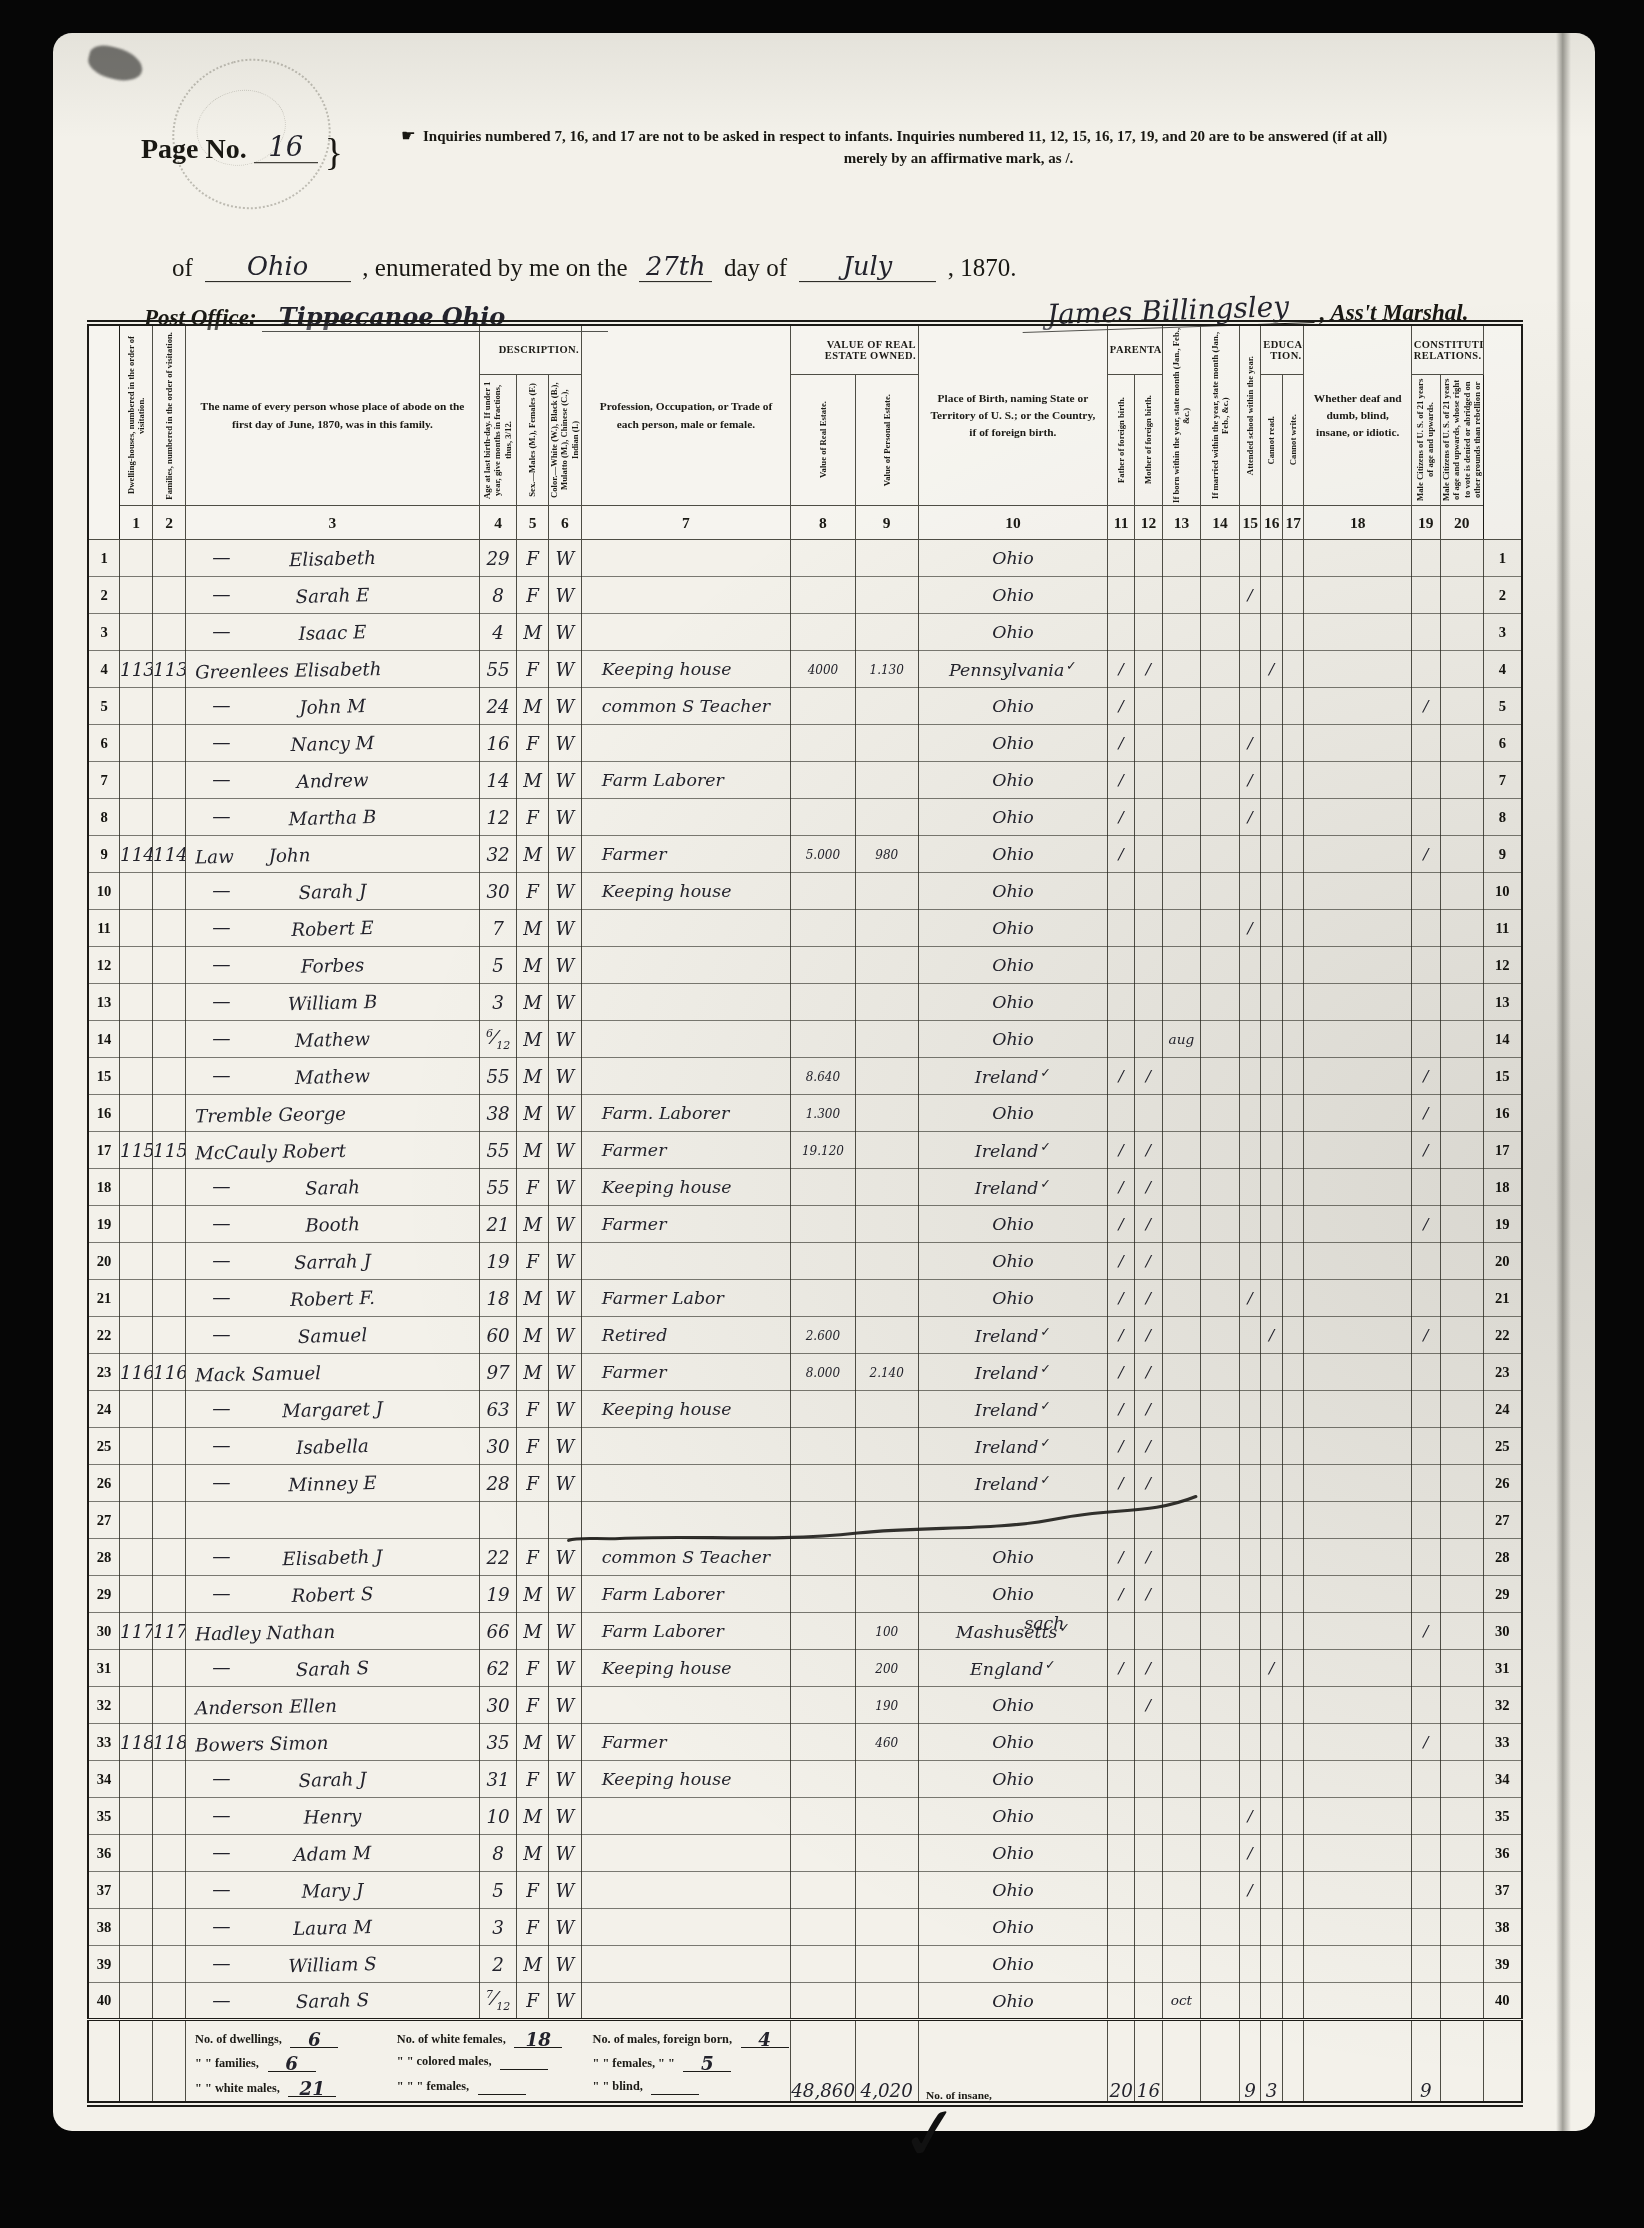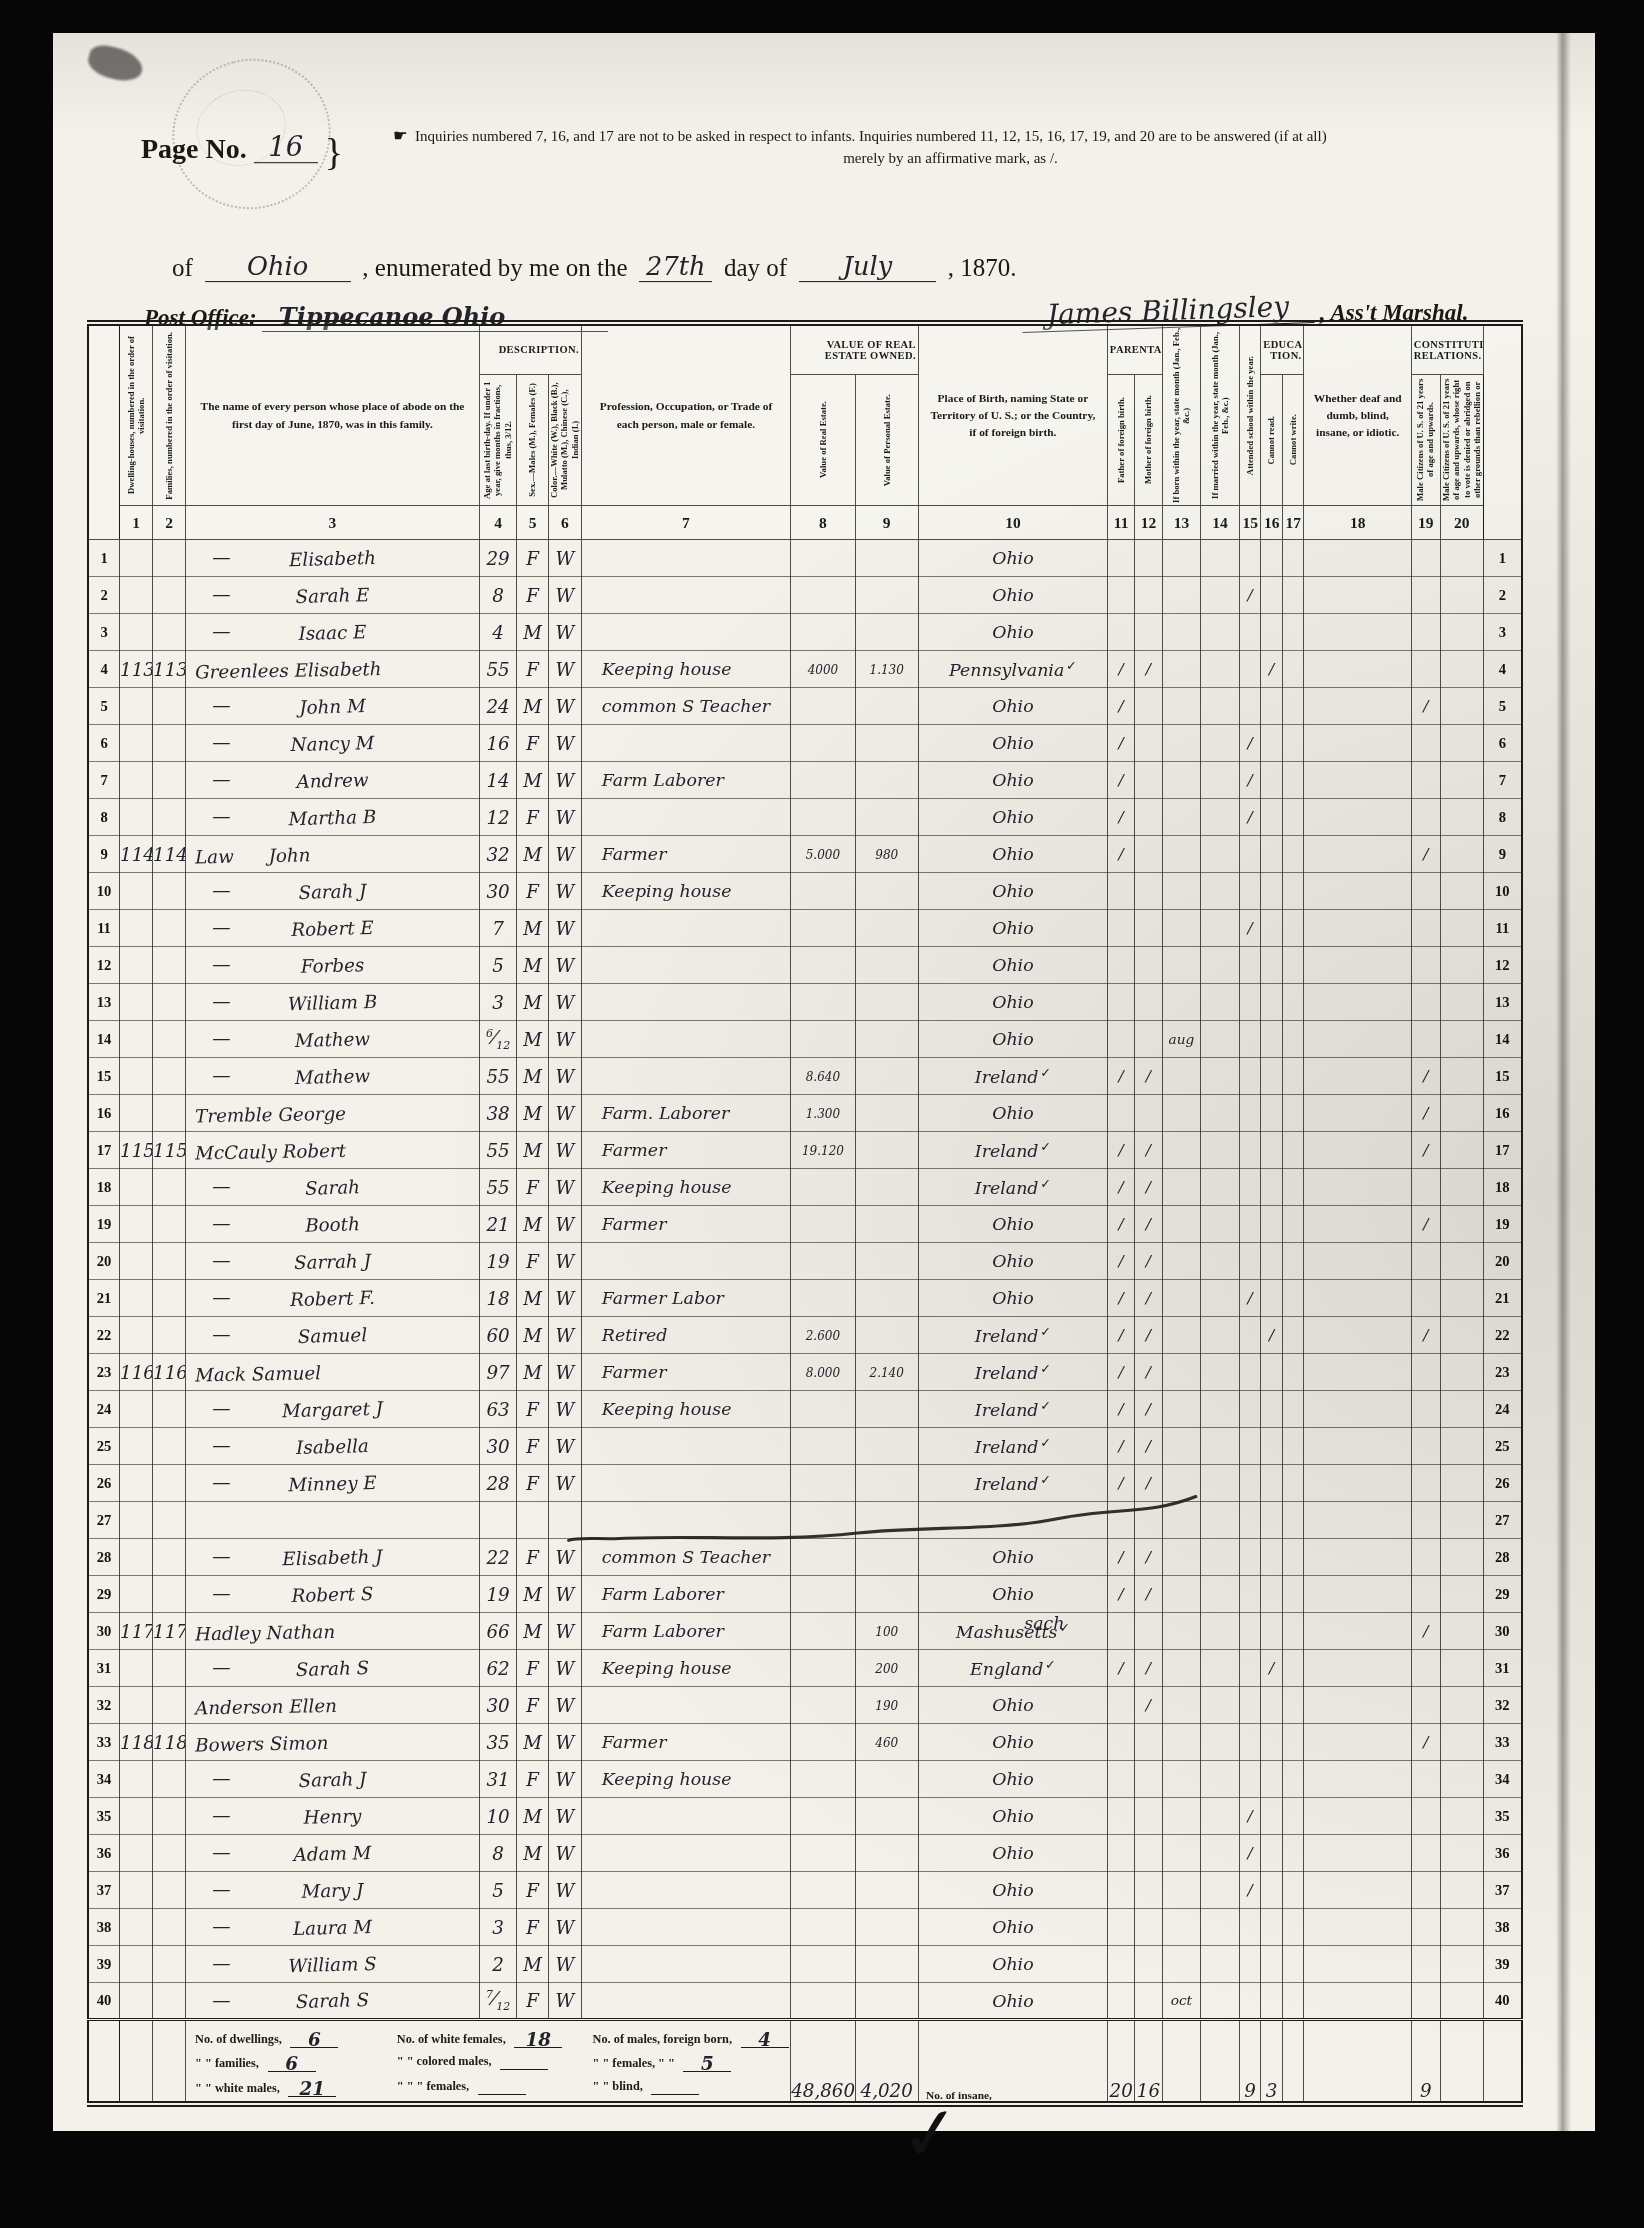--- a/index.html
+++ b/index.html
@@ -2,38 +2,38 @@
 <html style="font-size:14.6px"><head>
 <meta charset="utf-8">
 <style>
   html,body{margin:0;padding:0;background:#050505;}
   .stage{position:relative;width:1645px;height:2229px;background:#060606;overflow:hidden;
          font-family:"Liberation Serif","DejaVu Serif",serif;}
   .paper{position:absolute;left:53px;top:33px;width:1542px;height:2098px;
          background-color:#f3f1ea;
          background-image:linear-gradient(180deg, rgba(190,188,178,.28), rgba(255,255,255,0) 5%),
                           radial-gradient(ellipse at 100% 55%, rgba(60,58,50,.15), transparent 55%);
-         overflow:hidden;}
+         overflow:hidden;border-radius:19px;}
   .crease{position:absolute;right:24px;top:0;bottom:0;width:14.6px;
           background:linear-gradient(90deg, transparent, rgba(25,25,18,.38) 45%, transparent);}
   .nick{position:absolute;left:35px;top:14.6px;width:55px;height:31px;background:rgba(15,15,12,.55);
         transform:rotate(14deg);border-radius:40% 60% 50% 50%;filter:blur(0.9px);}
   .stamp{position:absolute;left:119px;top:25.6px;width:155px;height:146px;border:2.7px dotted rgba(110,108,96,.4);
          border-radius:50%;transform:rotate(-14deg);}
   .stamp:after{content:"";position:absolute;left:24px;top:27.4px;width:88px;height:73px;
          border:1.8px dotted rgba(110,108,96,.3);border-radius:50%;}
 
   .print{color:#191813;}
   .hw{font-family:"DejaVu Serif",serif;font-style:italic;color:#23232c;}
 
   .hdr-pageno{position:absolute;left:88px;top:97px;font-size:28px;font-weight:bold;white-space:nowrap;}
   .pn-value{display:inline-block;min-width:64px;border-bottom:1.8px solid #191813;text-align:center;
             font-size:27.4px;font-weight:normal;transform:translateY(-1.8px);}
   .brace{font-size:38px;font-weight:normal;vertical-align:-7.3px;}
-  .hdr-instr{position:absolute;left:340px;top:91px;width:1115px;font-size:15px;font-weight:normal;line-height:1.45;}
+  .hdr-instr{position:absolute;left:348px;top:91px;width:1115px;font-size:15px;font-weight:bold;line-height:1.45;}
   .hdr-instr .l2{text-align:center;}
   .hand{font-family:"DejaVu Sans",sans-serif;font-style:normal;font-size:16.4px;margin-right:7.3px;}
 
   .schline{position:absolute;left:91px;width:1389px;font-size:25px;white-space:nowrap;}
   .sch1{top:163px;}
   .sch2{top:219px;left:119px;}
   .scaps{font-variant:small-caps;letter-spacing:0.9px;}
   .blankline{display:inline-block;border-bottom:1.8px solid #191813;text-align:center;font-size:25.6px;
              margin:0 5.5px;transform:translateY(-0.9px);}
 

